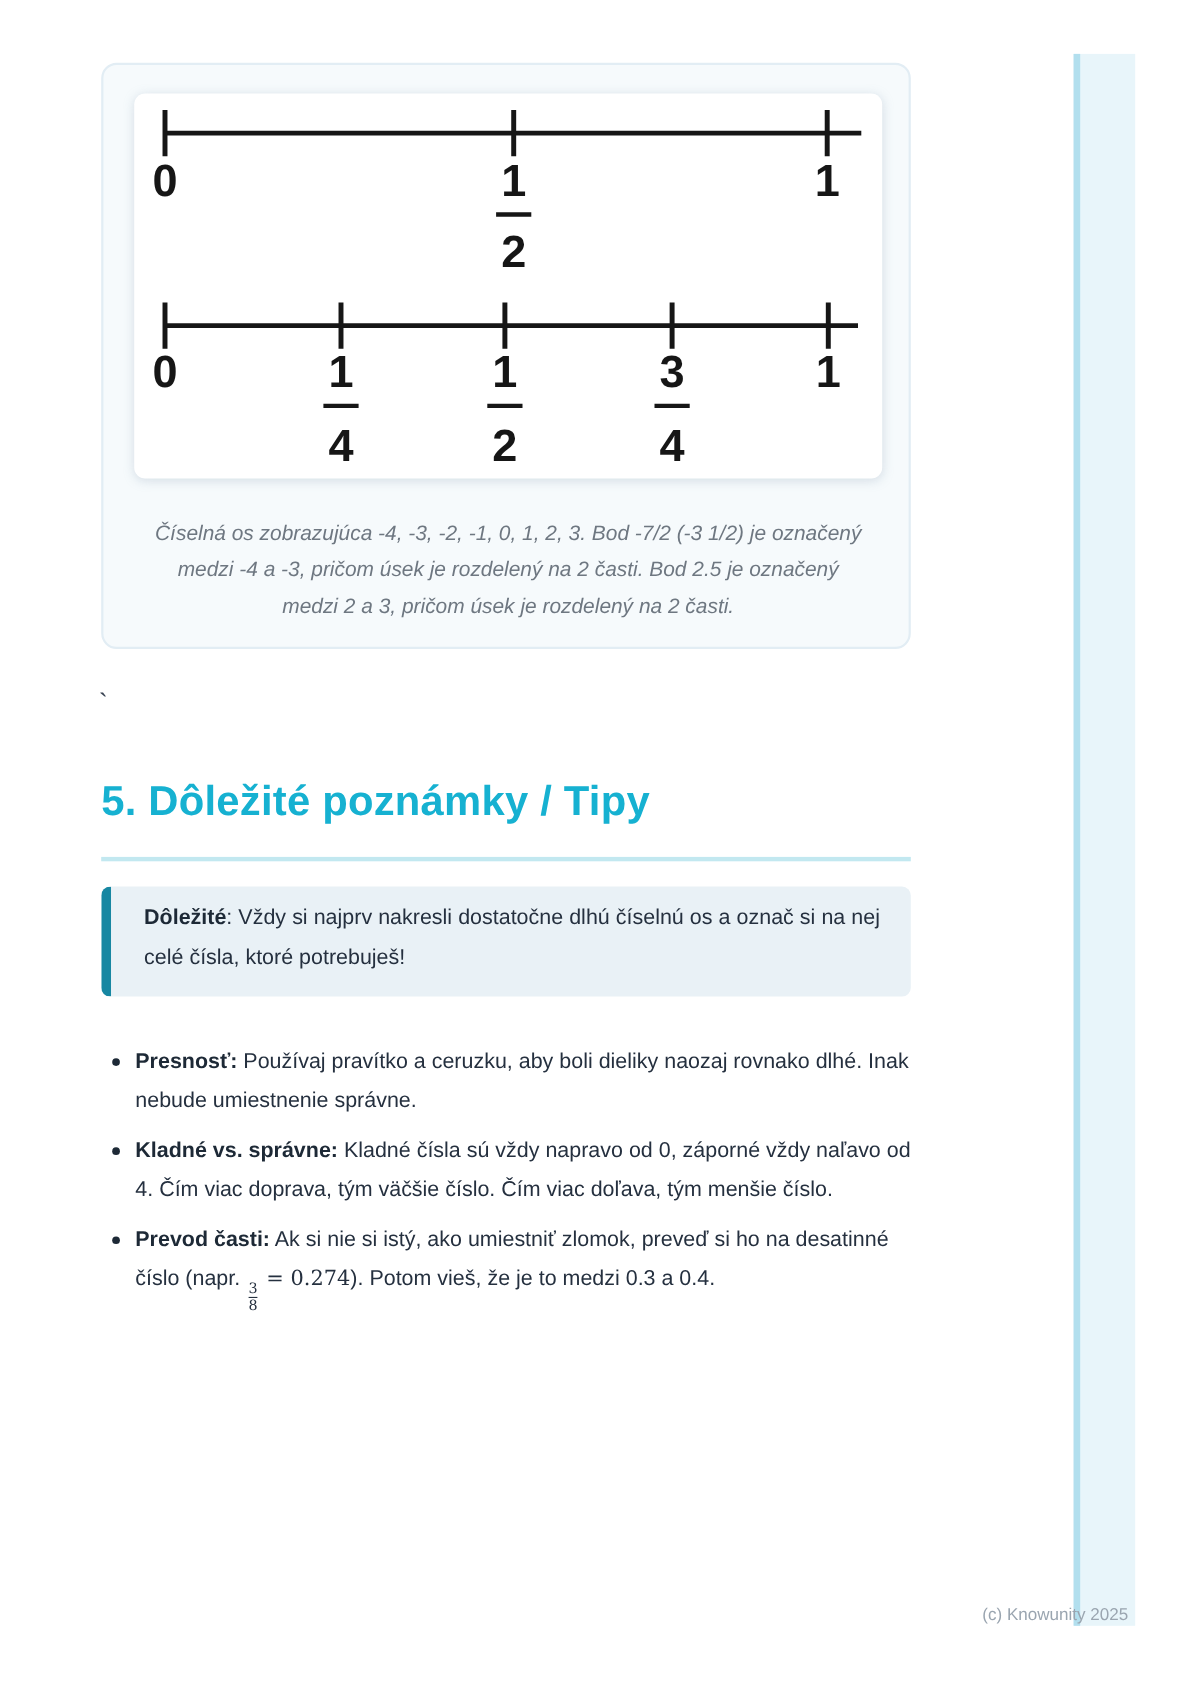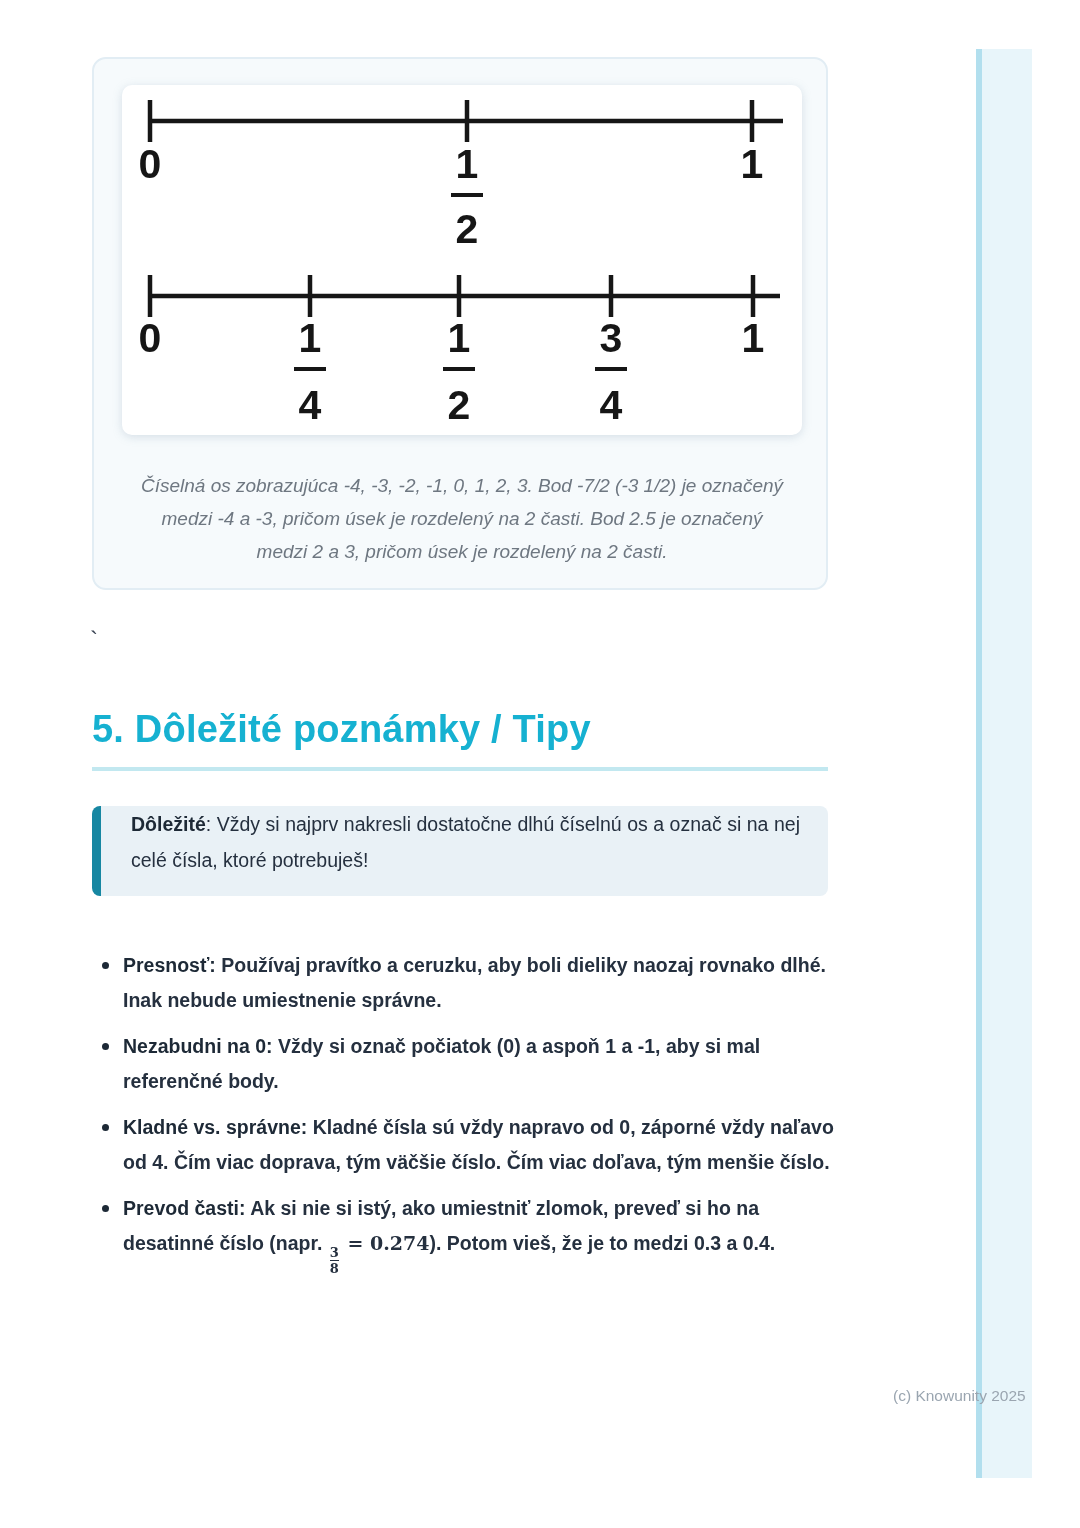--- a/index.html
+++ b/index.html
@@ -79,53 +79,52 @@
   .section-heading {
     position: absolute;
     left: 92px;
     top: 708px;
     width: 736px;
     margin: 0;
     font-size: 38px;
     font-weight: bold;
     letter-spacing: 0.2px;
     color: #16b1d1;
-    padding-bottom: 16px;
+    padding-bottom: 28px;
     border-bottom: 4px solid #c2e8f0;
     box-sizing: border-box;
   }
 
   
   .callout {
     position: absolute;
     left: 92px;
     top: 806px;
     width: 736px;
     box-sizing: border-box;
     background: #e9f1f6;
     border-left: 9px solid #1787a2;
     border-radius: 8px;
-    padding: 0 28px 18px 30px;
+    padding: 10px 28px 18px 30px;
     font-size: 19.5px;
     line-height: 36px;
     text-align: justify;
     color: #25303f;
   }
   .callout b { color: #1d2936; }
 
   
   .tips {
     position: absolute;
     left: 92px;
     top: 948px;
     width: 742px;
     margin: 0;
     padding: 0;
     list-style: none;
-    font-weight: bold;
   }
   .tips li {
     position: relative;
     padding-left: 31px;
     margin-bottom: 11px;
     font-size: 19.5px;
     line-height: 35px;
     color: #25303f;
   }
   .tips li::before {
@@ -158,21 +157,21 @@
   .frac .fbar {
     width: 100%;
     border-top: 1.2px solid #25303f;
     margin: 1px 0;
   }
 
   
   .footer {
     position: absolute;
     left: 893px;
-    top: 1387px;
+    top: 1460px;
     font-size: 15.5px;
     color: #9aa5b0;
     white-space: nowrap;
   }
 </style>
 </head>
 <body>
 
 <div class="stripe"></div>
 
@@ -222,23 +221,20 @@
 
 <div class="callout">
   <b>Dôležité</b><span>: Vždy si najprv nakresli dostatočne dlhú číselnú os a označ si na nej celé čísla, ktoré potrebuješ!</span>
 </div>
 
 <ul class="tips">
   <li>
     <b>Presnosť:</b><span> Používaj pravítko a ceruzku, aby boli dieliky naozaj rovnako dlhé. Inak nebude umiestnenie správne.</span>
   </li>
   <li>
-    <b>Nezabudni na 0:</b><span> Vždy si označ počiatok (0) a aspoň 1 a -1, aby si mal referenčné body.</span>
-  </li>
-  <li>
     <b>Kladné vs. správne:</b><span> Kladné čísla sú vždy napravo od 0, záporné vždy naľavo od 4. Čím viac doprava, tým väčšie číslo. Čím viac doľava, tým menšie číslo.</span>
   </li>
   <li>
     <b>Prevod časti:</b><span> Ak si nie si istý, ako umiestniť zlomok, preveď si ho na desatinné číslo (napr. </span><span class="frac">
         <span>3</span>
         <span class="fbar"></span>
         <span>8</span>
       </span><span class="math-serif"> </span><span class="math-serif">= 0.274</span><span>). Potom vieš, že je to medzi 0.3 a 0.4.</span>
   </li>
 </ul>

